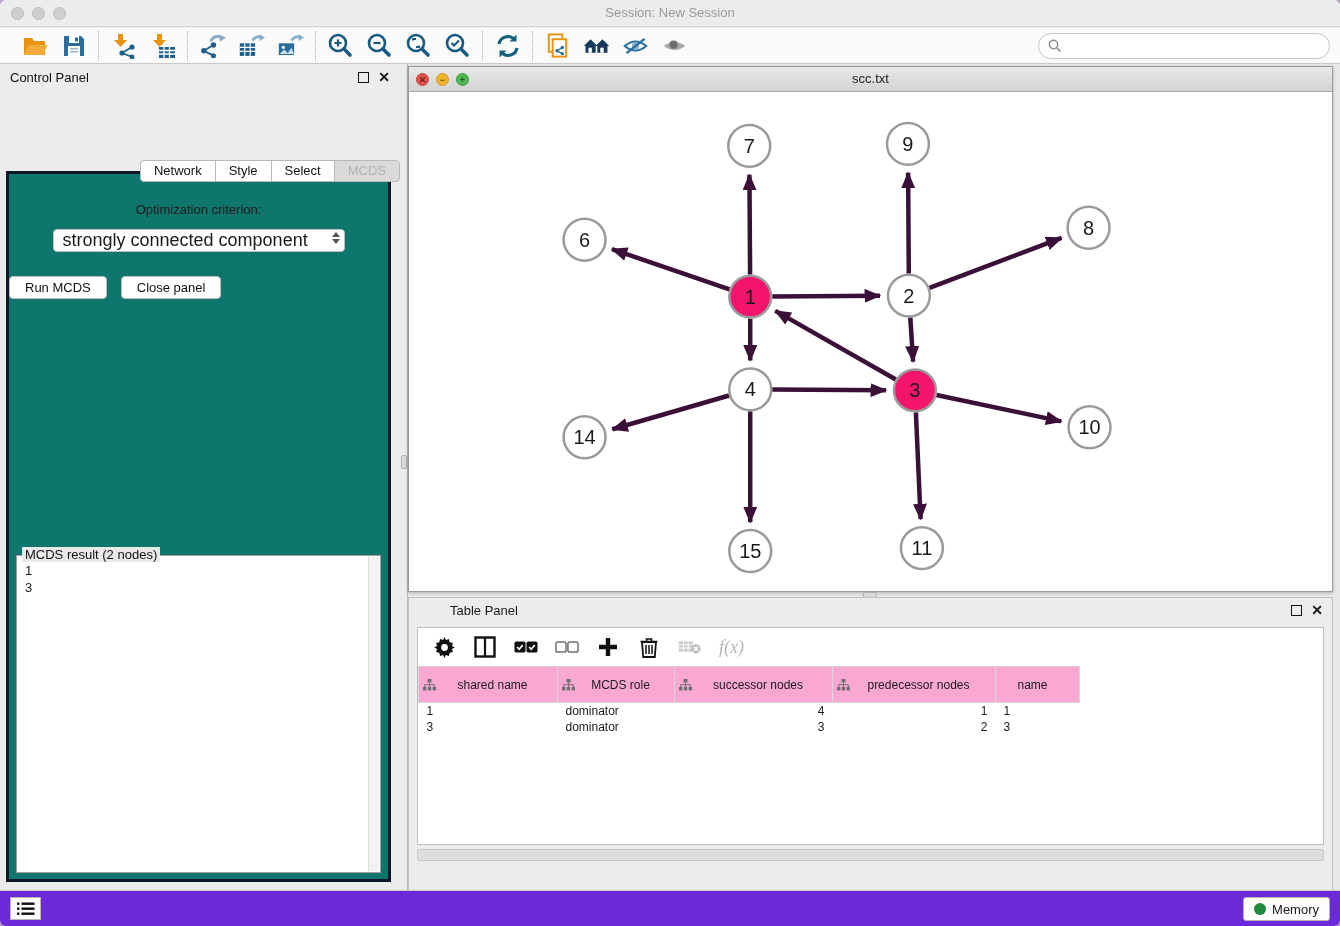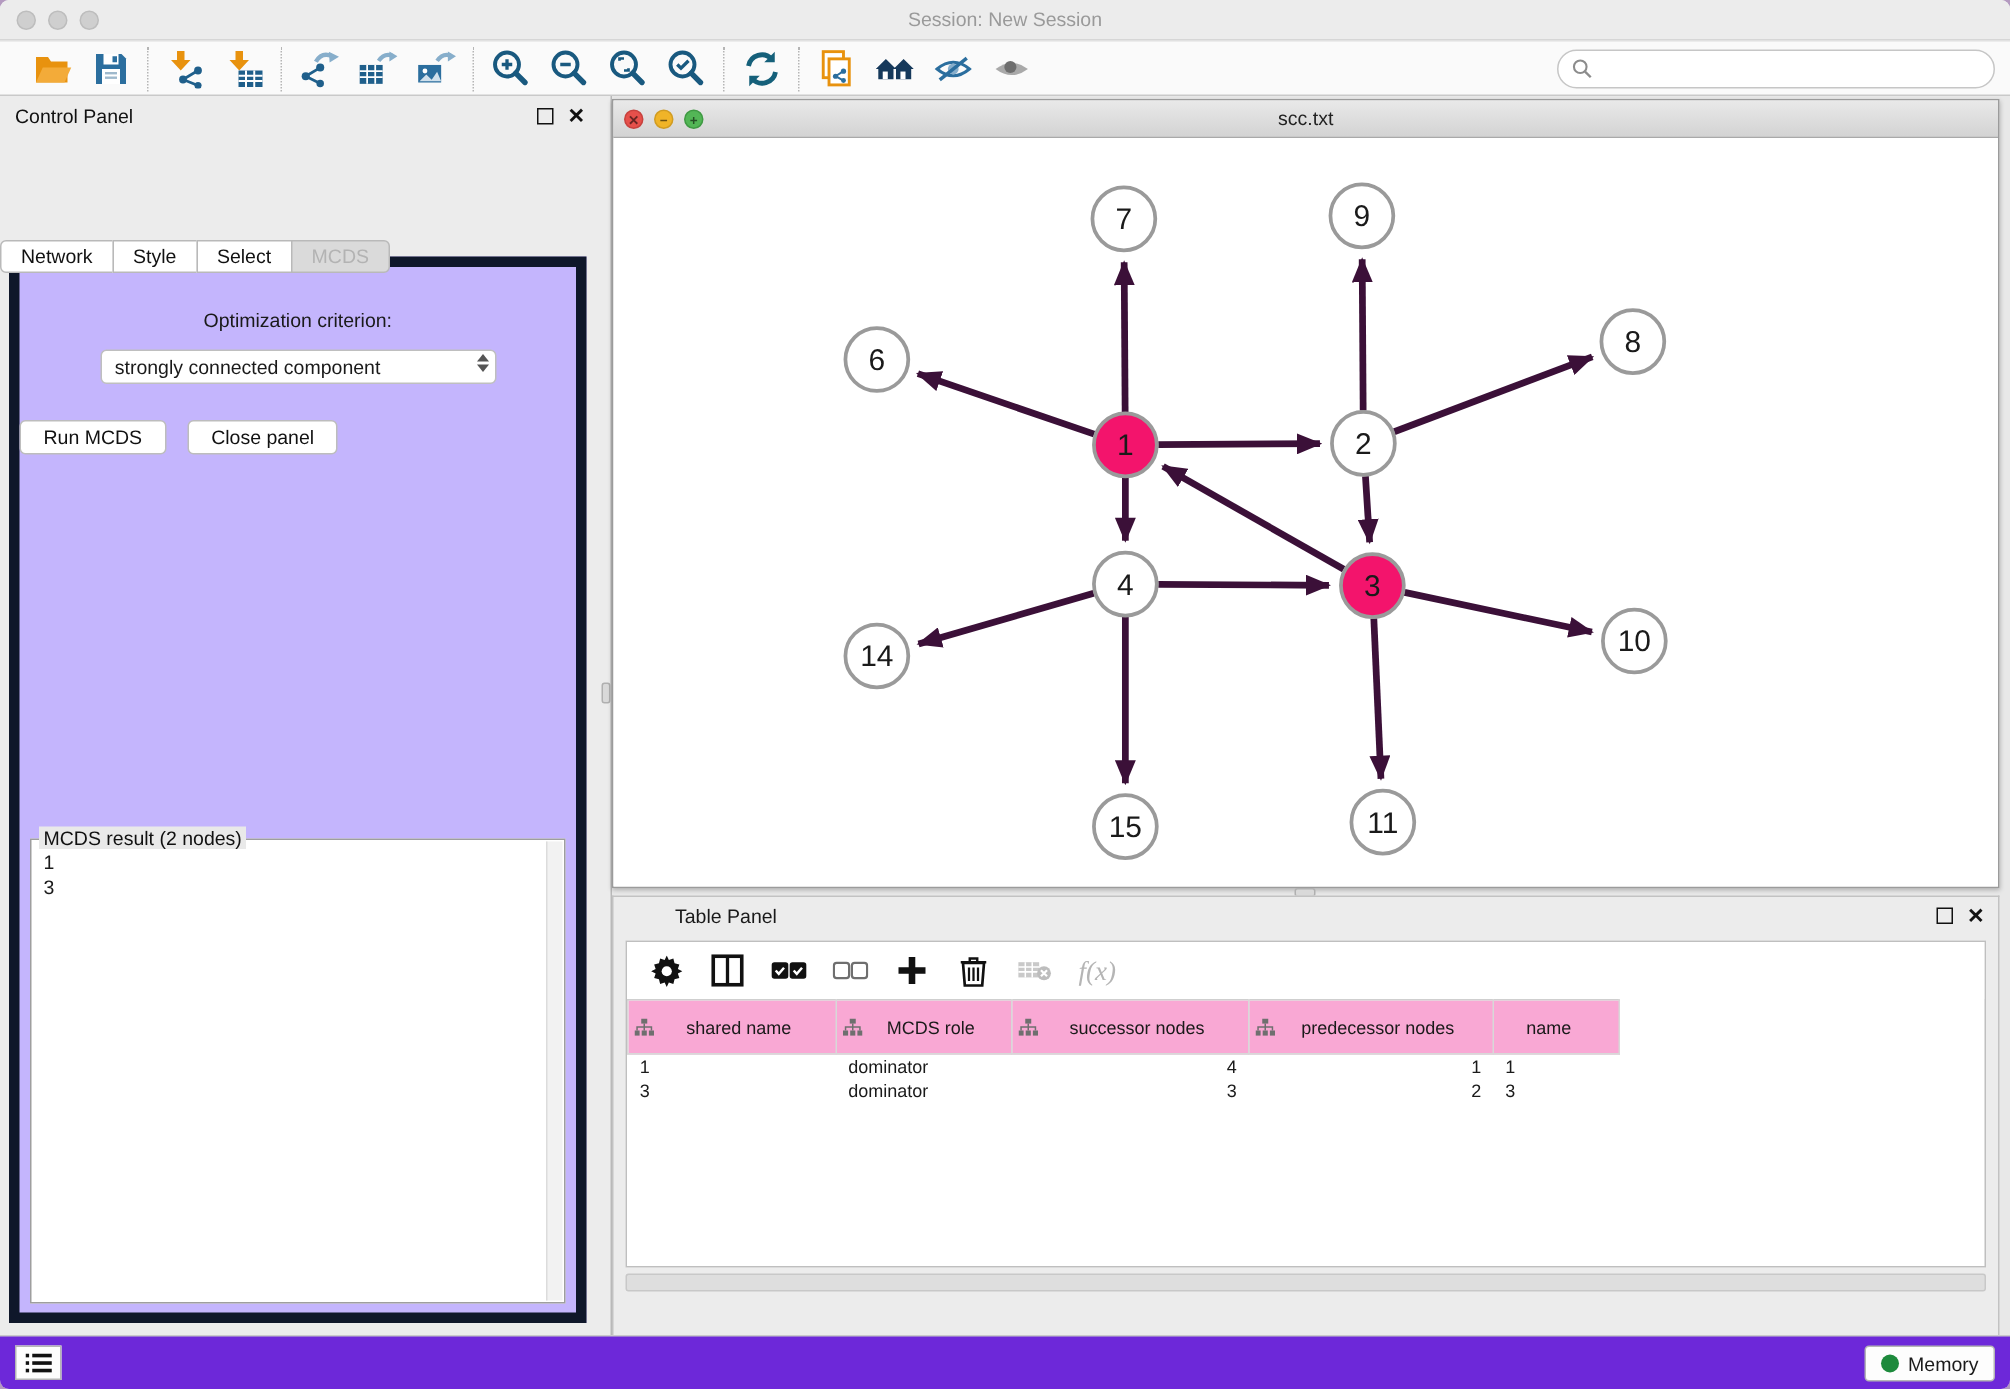--- a/index.html
+++ b/index.html
@@ -21,29 +21,29 @@
   .searchbox { margin-left:auto; width:292px; height:26px; background:#fff; border:1px solid #c6c6c6; border-radius:13px; display:flex; align-items:center; padding:0 9px; gap:5px; }
   .searchbox input { border:none; outline:none; flex:1; font-size:13px; background:transparent; font-family:"Liberation Sans",sans-serif; }
 
   
   .control-panel { position:absolute; left:0; top:64px; width:400px; bottom:36px; background:#ececec; }
   .cp-head { height:26px; display:flex; align-items:center; padding:0 10px; }
   .cp-head .title { font-size:13px; color:#111; }
   .panel-btns { margin-left:auto; display:flex; gap:9px; align-items:center; }
   .float-btn { width:11px; height:11px; border:1.5px solid #111; background:transparent; }
   .close-x { font-weight:bold; font-size:14px; color:#111; line-height:11px; }
-  .cp-tabs { position:absolute; left:0; right:0; top:96px; display:flex; justify-content:flex-start; z-index:2; }
+  .cp-tabs { position:absolute; left:0; right:0; top:96px; display:flex; justify-content:flex-end; z-index:2; }
   .seg { display:inline-flex; }
   .seg .tab { background:#fff; border:1px solid #b9b9b9; margin-left:-1px; padding:2px 13px 3px; font-size:13px; color:#111; }
   .seg .tab:first-child { border-top-left-radius:4px; border-bottom-left-radius:4px; margin-left:0; }
   .seg .tab:last-child { border-top-right-radius:4px; border-bottom-right-radius:4px; }
   .seg .tab.active { background:#dadada; color:#b3b3b3; }
-  .cp-box { position:absolute; left:6px; right:9px; top:107px; bottom:8px; border:7px solid #0f172a; background:#c4b5fd; }
+  .cp-box { position:absolute; left:6px; right:9px; top:107px; bottom:8px; border:3px solid #0f172a; background:#0f766e; }
   .opt-label { text-align:center; margin-top:28px; font-size:13px; }
-  .dropdown { margin:12px auto 0; width:264px; height:23px; background:#fff; border:1px solid #bfbfbf; border-radius:4px; display:flex; align-items:center; padding-left:9px; font-size:13px; position:relative; }
+  .dropdown { margin:12px auto 0; width:292px; height:23px; background:#fff; border:1px solid #bfbfbf; border-radius:4px; display:flex; align-items:center; padding-left:9px; font-size:18px; position:relative; }
   .dd-stepper { position:absolute; right:4px; top:2px; display:flex; flex-direction:column; gap:2px; }
   .dd-stepper span { width:0; height:0; border-left:4px solid transparent; border-right:4px solid transparent; }
   .dd-up { border-bottom:5px solid #555; }
   .dd-down { border-top:5px solid #555; }
   .btn-row { display:flex; justify-content:flex-start; gap:14px; margin-top:24px; }
   .mac-btn { background:#fff; border:1px solid #bdbdbd; border-radius:4px; height:23px; padding:0 15px; font-size:13px; font-family:"Liberation Sans",sans-serif; color:#111; }
   .result-group { position:absolute; left:7px; right:7px; top:381px; bottom:6px; border:1px solid #9e9e9e; background:#fff; }
   .result-legend { position:absolute; top:-9px; left:5px; background:#e9e9e9; padding:0 3px; font-size:13px; color:#111; }
   .result-list { position:absolute; inset:1px 12px 1px 1px; padding:5px 7px; font-size:13px; line-height:17px; overflow:hidden; }
   .result-scroll { position:absolute; top:1px; bottom:1px; right:1px; width:11px; background:#f2f2f2; border-left:1px solid #dcdcdc; }

